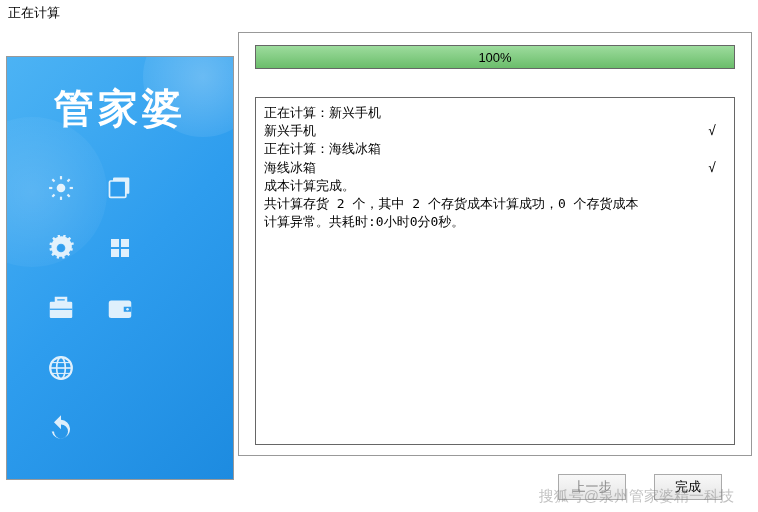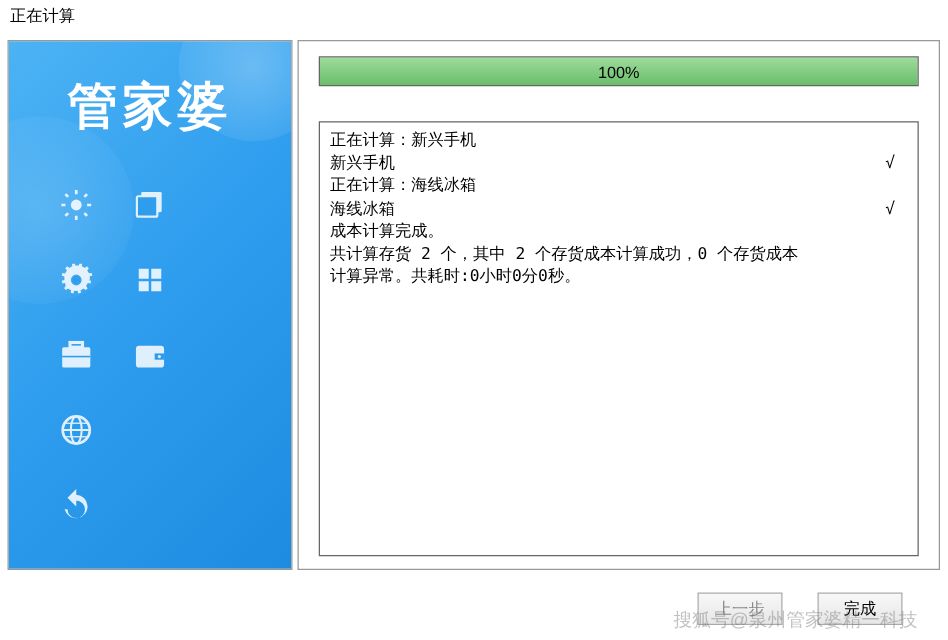--- a/index.html
+++ b/index.html
@@ -24,20 +24,21 @@
       padding: 6px 6px 0 6px;
       gap: 4px;
     }
     .sidebar {
       width: 228px;
       height: 100%;
       background: linear-gradient(135deg, #4cb3f4 0%, #2e9dee 50%, #1d8be0 100%);
       border: 1px solid #999;
       position: relative;
       overflow: hidden;
+      margin-top: 24px;
     }
     .sidebar::before {
       content: "";
       position: absolute;
       top: -40px; right: -30px;
       width: 120px; height: 120px;
       background: radial-gradient(circle, rgba(255,255,255,0.25), rgba(255,255,255,0));
       border-radius: 50%;
     }
     .sidebar::after {

